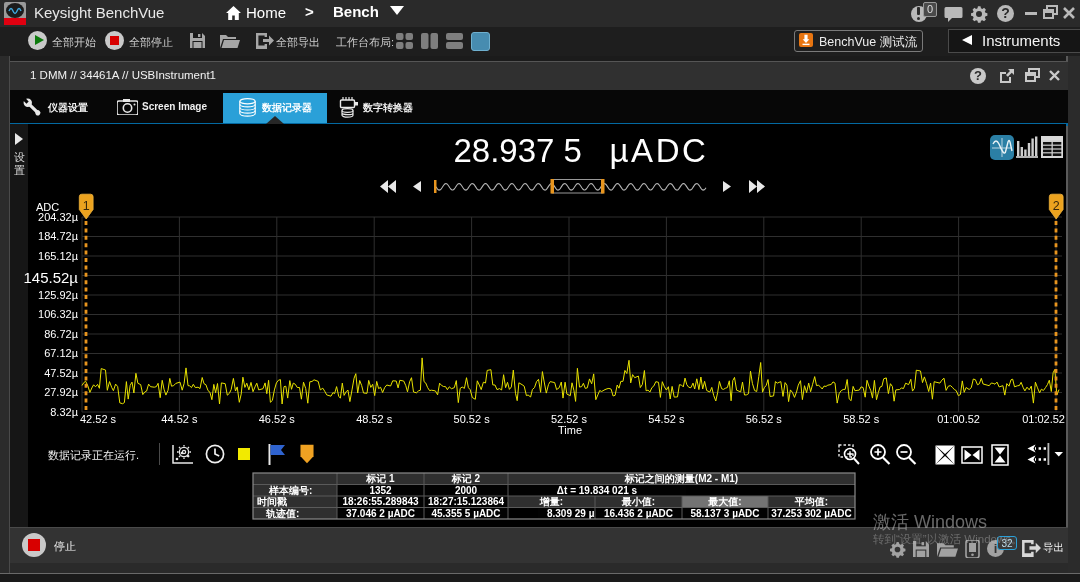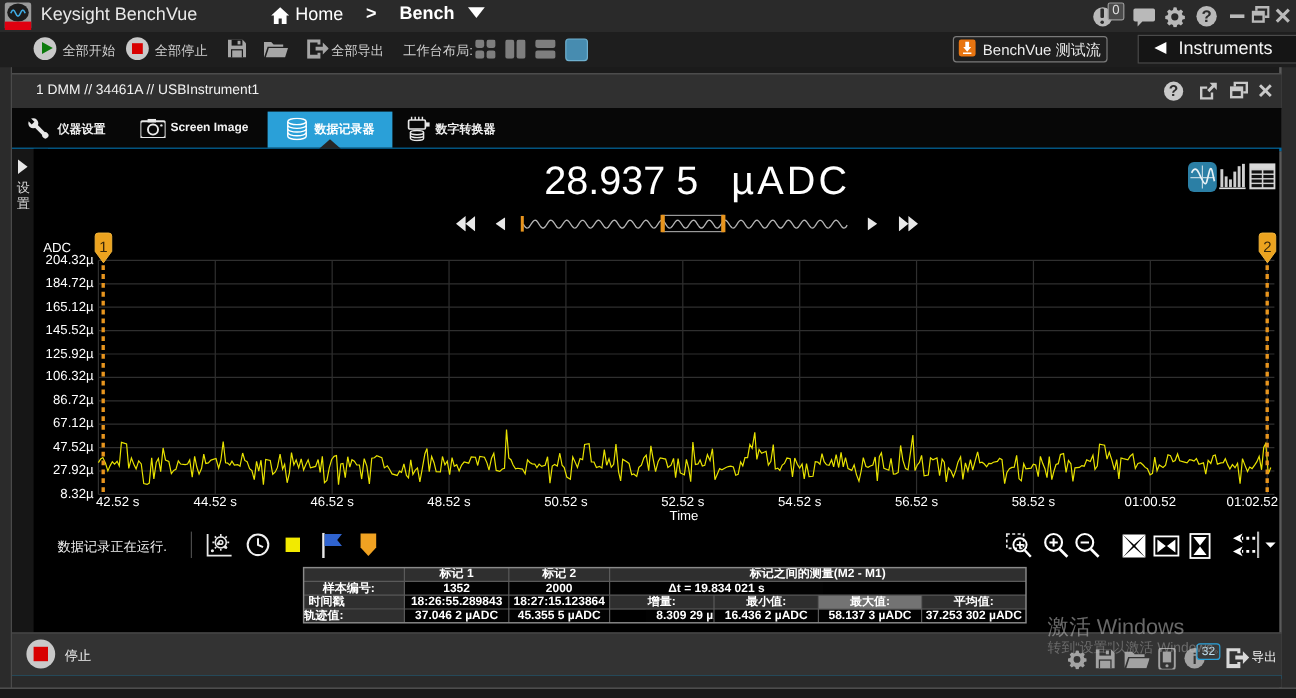--- a/index.html
+++ b/index.html
@@ -257,21 +257,21 @@
     <path d="M1049.3 196.7 q0 -2.5 2.5 -2.5 h8.8 q2.5 0 2.5 2.5 v12.8 l-6.9 9.5 -6.9 -9.5 Z" fill="#eca31f" stroke="#f0b43c" stroke-width="0.8"></path>
     <text x="86.2" y="210" font-size="12.5" fill="#38270a" text-anchor="middle" font-family="Liberation Sans">1</text>
     <text x="1056.2" y="210" font-size="12.5" fill="#38270a" text-anchor="middle" font-family="Liberation Sans">2</text>
   </g>
 </svg>
 
 <div class="abs" style="left:36px;top:201px;color:#fff;font-size:11px;">ADC</div>
 <div class="abs" style="left:23px;top:210.5px;width:55px;text-align:right;color:#fff;font-size:11px;">204.32µ</div>
 <div class="abs" style="left:23px;top:230.0px;width:55px;text-align:right;color:#fff;font-size:11px;">184.72µ</div>
 <div class="abs" style="left:23px;top:249.5px;width:55px;text-align:right;color:#fff;font-size:11px;">165.12µ</div>
-<div class="abs" style="left:23px;top:269.0px;width:55px;text-align:right;color:#fff;font-size:11px;">145.52µ</div>
+<div class="abs" style="left:23px;top:269.0px;width:55px;text-align:right;color:#fff;font-size:15px;">145.52µ</div>
 <div class="abs" style="left:23px;top:288.5px;width:55px;text-align:right;color:#fff;font-size:11px;">125.92µ</div>
 <div class="abs" style="left:23px;top:308.0px;width:55px;text-align:right;color:#fff;font-size:11px;">106.32µ</div>
 <div class="abs" style="left:23px;top:327.5px;width:55px;text-align:right;color:#fff;font-size:11px;">86.72µ</div>
 <div class="abs" style="left:23px;top:347.0px;width:55px;text-align:right;color:#fff;font-size:11px;">67.12µ</div>
 <div class="abs" style="left:23px;top:366.5px;width:55px;text-align:right;color:#fff;font-size:11px;">47.52µ</div>
 <div class="abs" style="left:23px;top:386.0px;width:55px;text-align:right;color:#fff;font-size:11px;">27.92µ</div>
 <div class="abs" style="left:23px;top:405.5px;width:55px;text-align:right;color:#fff;font-size:11px;">8.32µ</div>
 
 <div class="abs" style="left:80px;top:413px;color:#fff;font-size:11px;">42.52 s</div>
 <div class="abs" style="left:134.4px;top:413px;width:90px;text-align:center;color:#fff;font-size:11px;">44.52 s</div>
@@ -355,21 +355,21 @@
 <div class="abs" style="left:337px;top:484.5px;width:87px;height:11.5px;background:#020202;color:#fff;font-size:10px;font-weight:bold;line-height:11.5px;text-align:center;white-space:nowrap;overflow:hidden;">1352</div>
 <div class="abs" style="left:424px;top:484.5px;width:84px;height:11.5px;background:#020202;color:#fff;font-size:10px;font-weight:bold;line-height:11.5px;text-align:center;white-space:nowrap;overflow:hidden;">2000</div>
 <div class="abs" style="left:508px;top:484.5px;width:178px;height:11.5px;background:#020202;color:#fff;font-size:10px;font-weight:bold;line-height:11.5px;text-align:center;white-space:nowrap;overflow:hidden;">Δt =  19.834 021 s</div>
 <div class="abs" style="left:253px;top:496px;width:84px;height:11.5px;background:#2f2f2f;color:#fff;font-size:10px;font-weight:bold;line-height:11.5px;text-align:left;padding-left:4px;box-sizing:border-box;white-space:nowrap;overflow:hidden;">时间戳</div>
 <div class="abs" style="left:337px;top:496px;width:87px;height:11.5px;background:#020202;color:#fff;font-size:10px;font-weight:bold;line-height:11.5px;text-align:center;white-space:nowrap;overflow:hidden;">18:26:55.289843</div>
 <div class="abs" style="left:424px;top:496px;width:84px;height:11.5px;background:#020202;color:#fff;font-size:10px;font-weight:bold;line-height:11.5px;text-align:center;white-space:nowrap;overflow:hidden;">18:27:15.123864</div>
 <div class="abs" style="left:508px;top:496px;width:87px;height:11.5px;background:#2f2f2f;color:#fff;font-size:10px;font-weight:bold;line-height:11.5px;text-align:center;white-space:nowrap;overflow:hidden;">增量:</div>
 <div class="abs" style="left:595px;top:496px;width:87px;height:11.5px;background:#2f2f2f;color:#fff;font-size:10px;font-weight:bold;line-height:11.5px;text-align:center;white-space:nowrap;overflow:hidden;">最小值:</div>
 <div class="abs" style="left:682px;top:496px;width:86px;height:11.5px;background:#737373;color:#fff;font-size:10px;font-weight:bold;line-height:11.5px;text-align:center;white-space:nowrap;overflow:hidden;">最大值:</div>
 <div class="abs" style="left:768px;top:496px;width:87px;height:11.5px;background:#2f2f2f;color:#fff;font-size:10px;font-weight:bold;line-height:11.5px;text-align:center;white-space:nowrap;overflow:hidden;">平均值:</div>
-<div class="abs" style="left:253px;top:507.5px;width:84px;height:11.5px;background:#2f2f2f;color:#fff;font-size:10px;font-weight:bold;line-height:11.5px;text-align:left;padding-left:0;box-sizing:border-box;white-space:nowrap;overflow:hidden;">轨迹值:</div>
+<div class="abs" style="left:253px;top:507.5px;width:84px;height:11.5px;background:#2f2f2f;color:#fff;font-size:10px;font-weight:bold;line-height:11.5px;text-align:left;padding-left:13px;box-sizing:border-box;white-space:nowrap;overflow:hidden;">轨迹值:</div>
 <div class="abs" style="left:337px;top:507.5px;width:87px;height:11.5px;background:#020202;color:#fff;font-size:10px;font-weight:bold;line-height:11.5px;text-align:center;white-space:nowrap;overflow:hidden;">37.046 2 µADC</div>
 <div class="abs" style="left:424px;top:507.5px;width:84px;height:11.5px;background:#020202;color:#fff;font-size:10px;font-weight:bold;line-height:11.5px;text-align:center;white-space:nowrap;overflow:hidden;">45.355 5 µADC</div>
 <div class="abs" style="left:508px;top:507.5px;width:87px;height:11.5px;background:#020202;color:#fff;font-size:10px;font-weight:bold;line-height:11.5px;text-align:center;white-space:nowrap;overflow:hidden;margin-left:30px;">8.309 29 µADC</div>
 <div class="abs" style="left:595px;top:507.5px;width:87px;height:11.5px;background:#020202;color:#fff;font-size:10px;font-weight:bold;line-height:11.5px;text-align:center;white-space:nowrap;overflow:hidden;">16.436 2 µADC</div>
 <div class="abs" style="left:682px;top:507.5px;width:86px;height:11.5px;background:#020202;color:#fff;font-size:10px;font-weight:bold;line-height:11.5px;text-align:center;white-space:nowrap;overflow:hidden;">58.137 3 µADC</div>
 <div class="abs" style="left:768px;top:507.5px;width:87px;height:11.5px;background:#020202;color:#fff;font-size:10px;font-weight:bold;line-height:11.5px;text-align:center;white-space:nowrap;overflow:hidden;">37.253 302 µADC</div>
 <svg class="abs" style="left:0;top:0;width:1080px;height:582px;pointer-events:none;" width="1080" height="582">
       <line x1="337" y1="473" x2="337" y2="519" stroke="#5a5a5a" stroke-width="1"></line>
       <line x1="424" y1="473" x2="424" y2="519" stroke="#5a5a5a" stroke-width="1"></line>
       <line x1="508" y1="473" x2="508" y2="519" stroke="#5a5a5a" stroke-width="1"></line>

